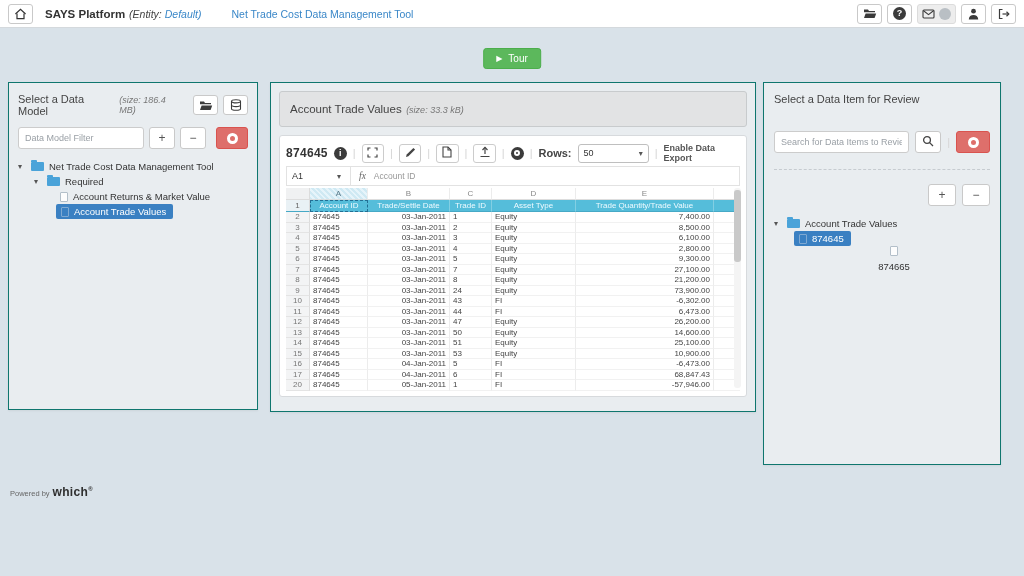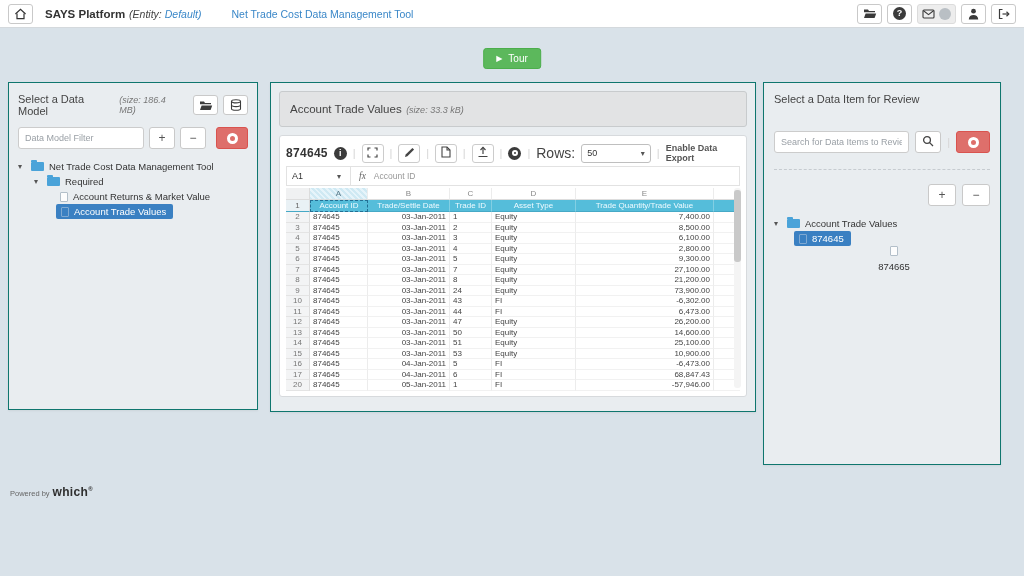--- a/index.html
+++ b/index.html
@@ -55,21 +55,21 @@
   .ind1{padding-left:16px;} .ind2{padding-left:42px;} .ind2s{padding-left:38px;} .rind1{padding-left:24px;flex-direction:column;} .rind1s{padding-left:20px;}
   
   .desc-box{background:#e2e3e4;border:1px solid #c8cbcd;border-radius:3px;padding:7px 10px 9px;}
   .desc-text{font-size:8.5px;color:#555;margin-top:4px;}
   .sheet-card{margin-top:8px;background:#fff;border:1px solid #d7dadd;border-radius:3px;padding:5px 6px;height:262px;position:relative;overflow:hidden;}
   .sheet-toolbar{display:flex;align-items:center;gap:6px;height:24px;}
   .sheet-id{font-size:12px;font-weight:bold;color:#333;letter-spacing:.3px;}
   .tb-btn{width:24px;height:19px;border:1px solid #ccc;border-radius:3px;background:#fff;display:inline-flex;align-items:center;justify-content:center;cursor:pointer;}
   .tb-plain{border:none;background:transparent;width:auto;}
   .sep{color:#d5d5d5;font-size:11px;}
-  .rows-label{font-size:14px;font-weight:normal;color:#444;}
+  .rows-label{font-size:11px;font-weight:bold;color:#444;}
   .rows-select{width:76px;height:19px;border:1px solid #bfbfbf;border-radius:3px;background:#fff;font-size:9px;color:#333;display:inline-flex;align-items:center;padding:0 5px;justify-content:space-between;cursor:pointer;}
   .rows-select .caret{width:auto;}
   .export-label{font-size:9px;font-weight:bold;color:#555;}
   .formula-bar{display:flex;align-items:center;height:20px;border:1px solid #e2e2e2;background:#fff;margin-top:1px;}
   .cellref{width:64px;height:100%;border-right:1px solid #e2e2e2;display:flex;align-items:center;justify-content:space-between;padding:0 5px;font-size:9px;color:#333;cursor:pointer;}
   .fx{font-size:9.5px;font-style:italic;font-family:"Liberation Serif",serif;color:#666;padding:0 8px;}
   .fx-val{font-size:8.5px;color:#999;}
   .grid{margin-top:2px;}
   .srow{display:flex;height:10.5px;}
   .hrow{height:12px;}

